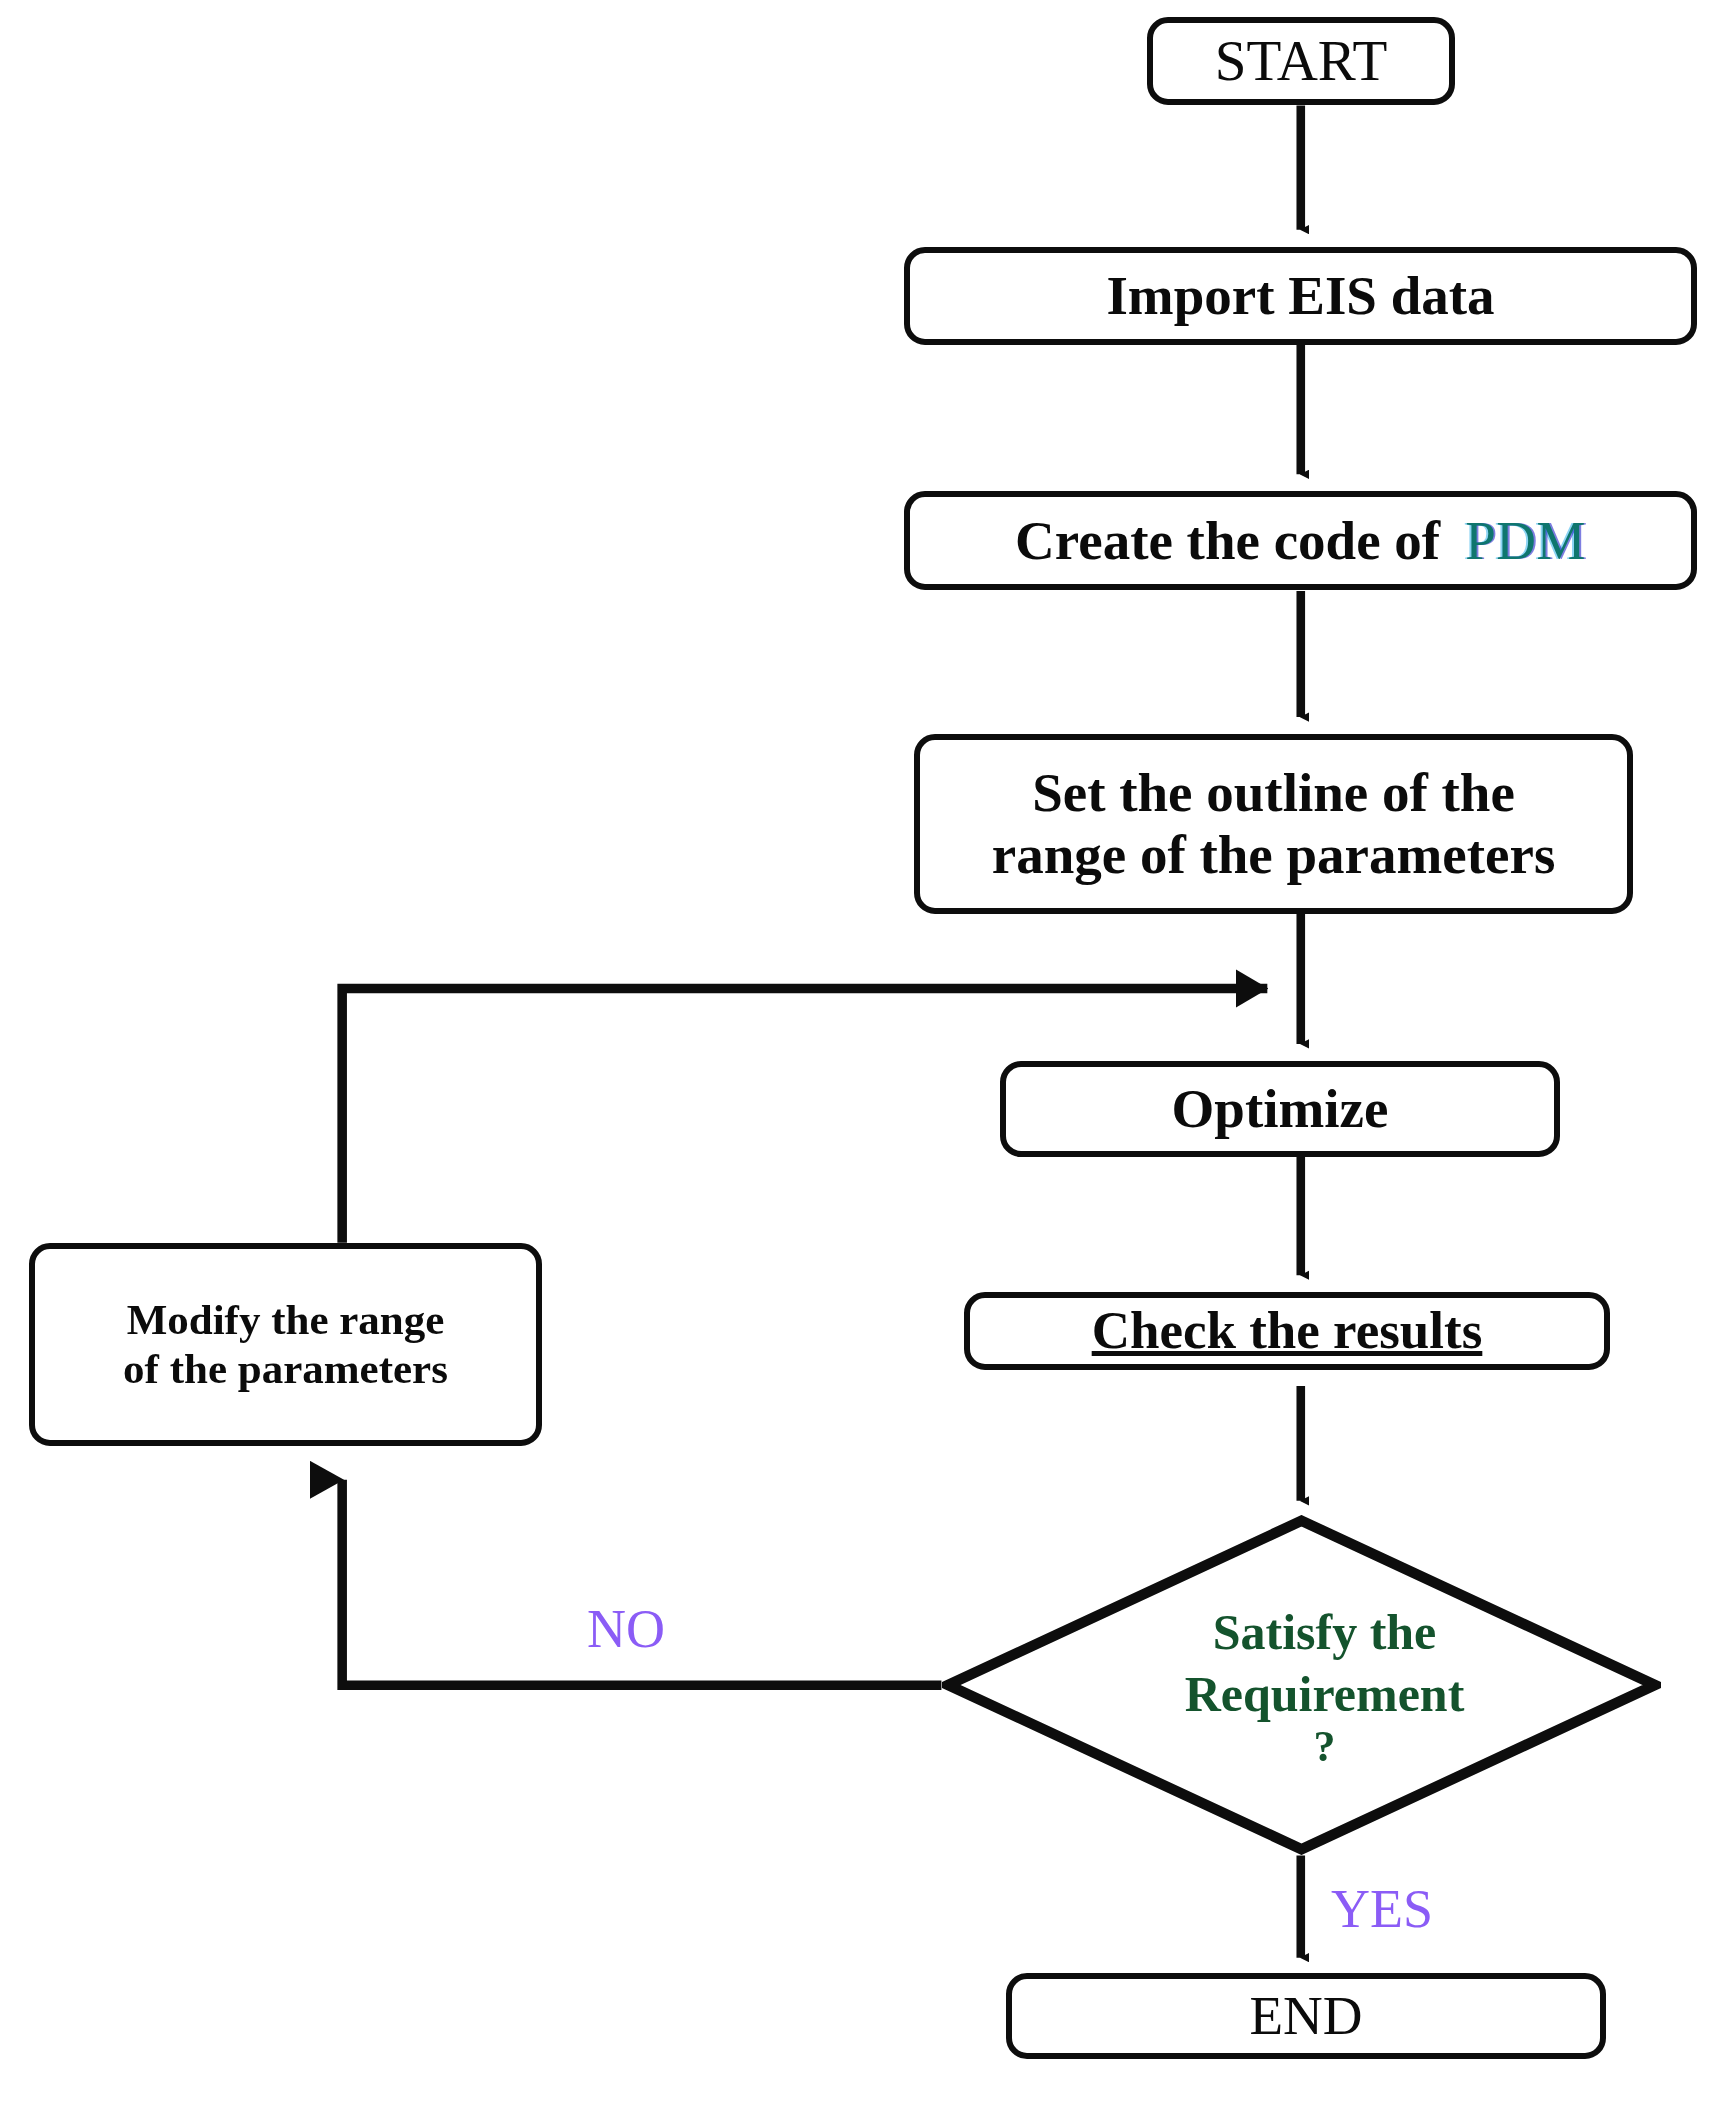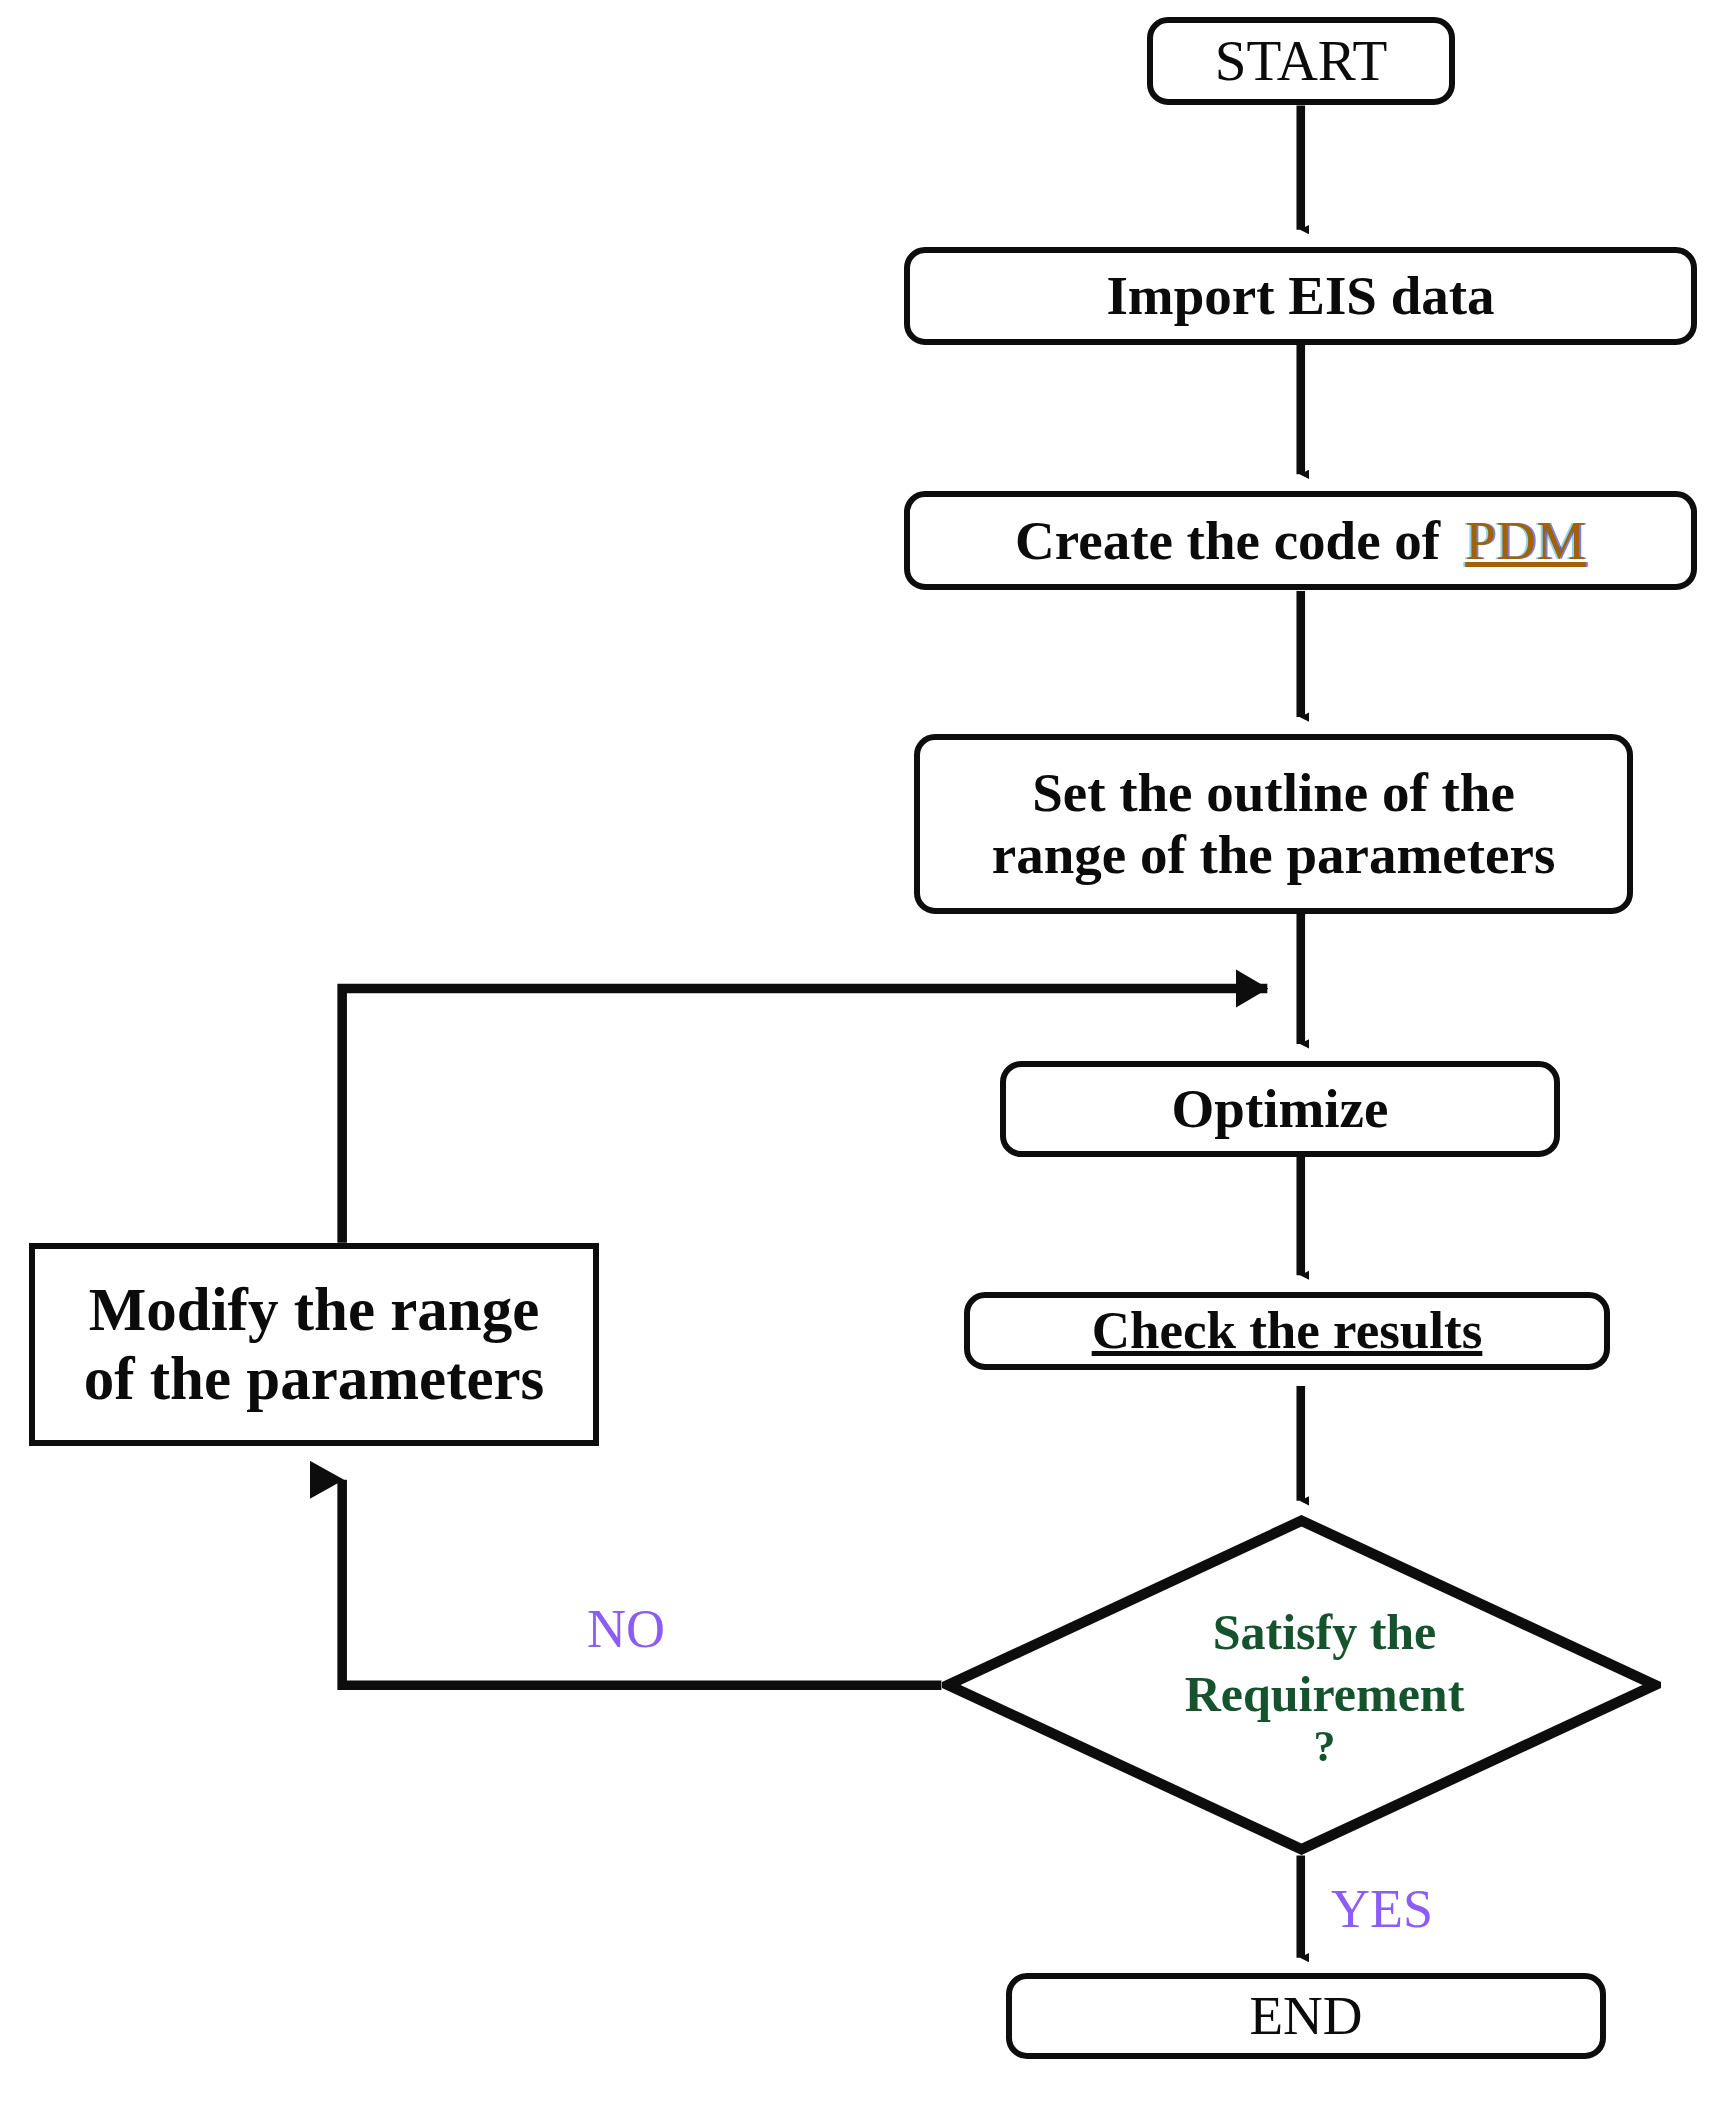--- a/index.html
+++ b/index.html
@@ -40,31 +40,30 @@
   .bold    { font-weight: bold; }
   .plain   { font-weight: normal; }
 
   
   #node-start   { left:1147px; top:17px;   width:308px;  height:88px;  font-size:57px; }
   #node-import  { left:904px;  top:247px;  width:793px;  height:98px; font-size:55px; }
   #node-create  { left:904px;  top:491px;  width:793px;  height:99px; font-size:55px; }
   #node-setout  { left:914px;  top:734px;  width:719px;  height:180px; font-size:55px; }
   #node-optim   { left:1000px; top:1061px; width:560px;  height:96px; font-size:55px; }
   #node-check   { left:964px; top:1292px; width:646px;  height:78px;  font-size:53px;text-decoration:underline; }
-  #node-modify  { left:29px;   top:1243px; width:570px;  height:203px; font-size:61px; }
+  #node-modify  { left:29px;   top:1243px; width:513px;  height:203px; font-size:43px;border-radius:21px; }
   #node-end     { left:1006px; top:1973px; width:600px;  height:86px; font-size:55px; }
 
   .node-text { display:block; width:100%; }
   .pdm {
-    color:#a16207;
+    color:#0f766e;
     font-weight:normal;
     padding-left:25px;
     letter-spacing:0.5px;
     text-shadow: 1.9px 0 0 rgba(20,20,200,0.55), -1.9px 0 0 rgba(0,160,230,0.45);
-    text-decoration: underline;
   }
 
   
   #node-decision {
     position:absolute;
     left:942px; top:1515px;
     width:719px; height:340px;
     z-index:3;
   }
   #node-decision svg { position:absolute; left:0; top:0; }

